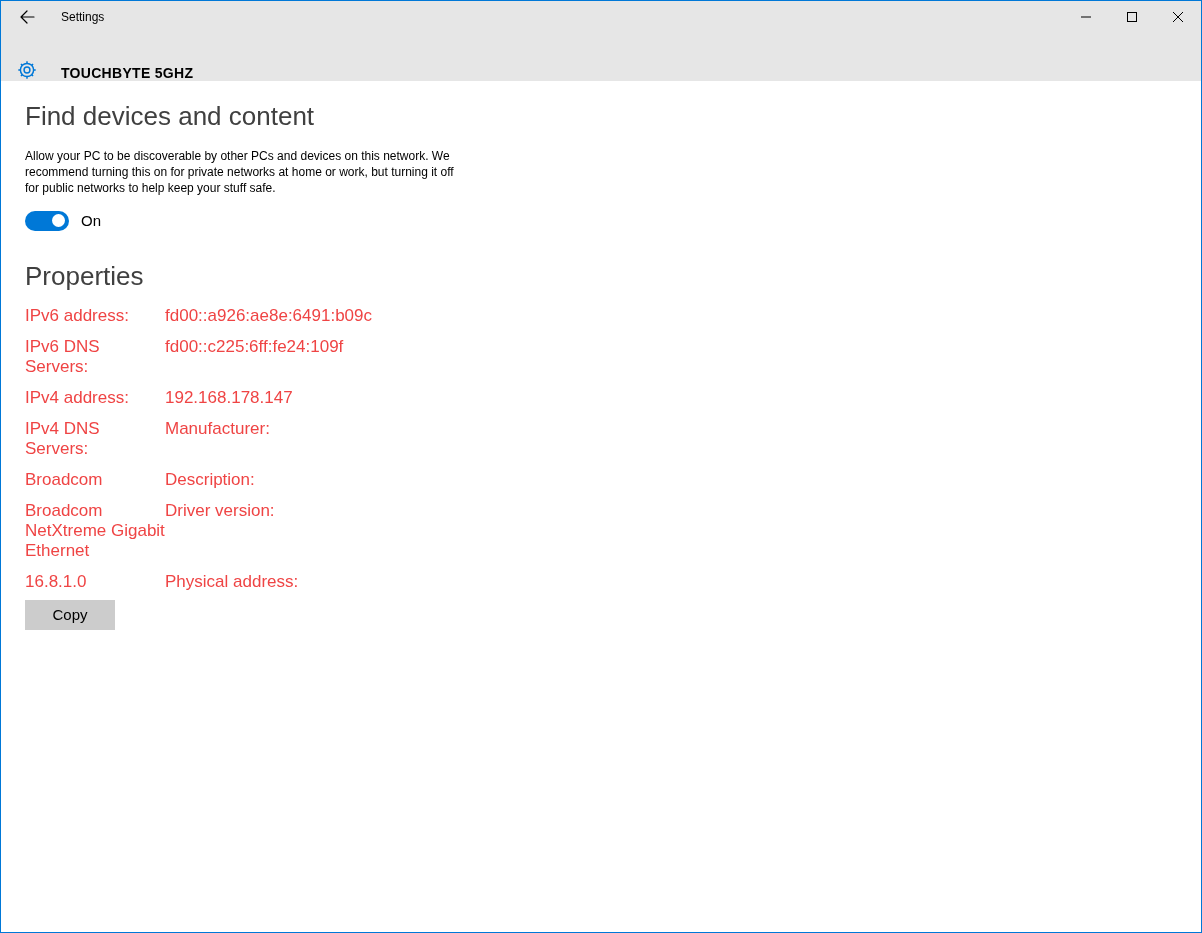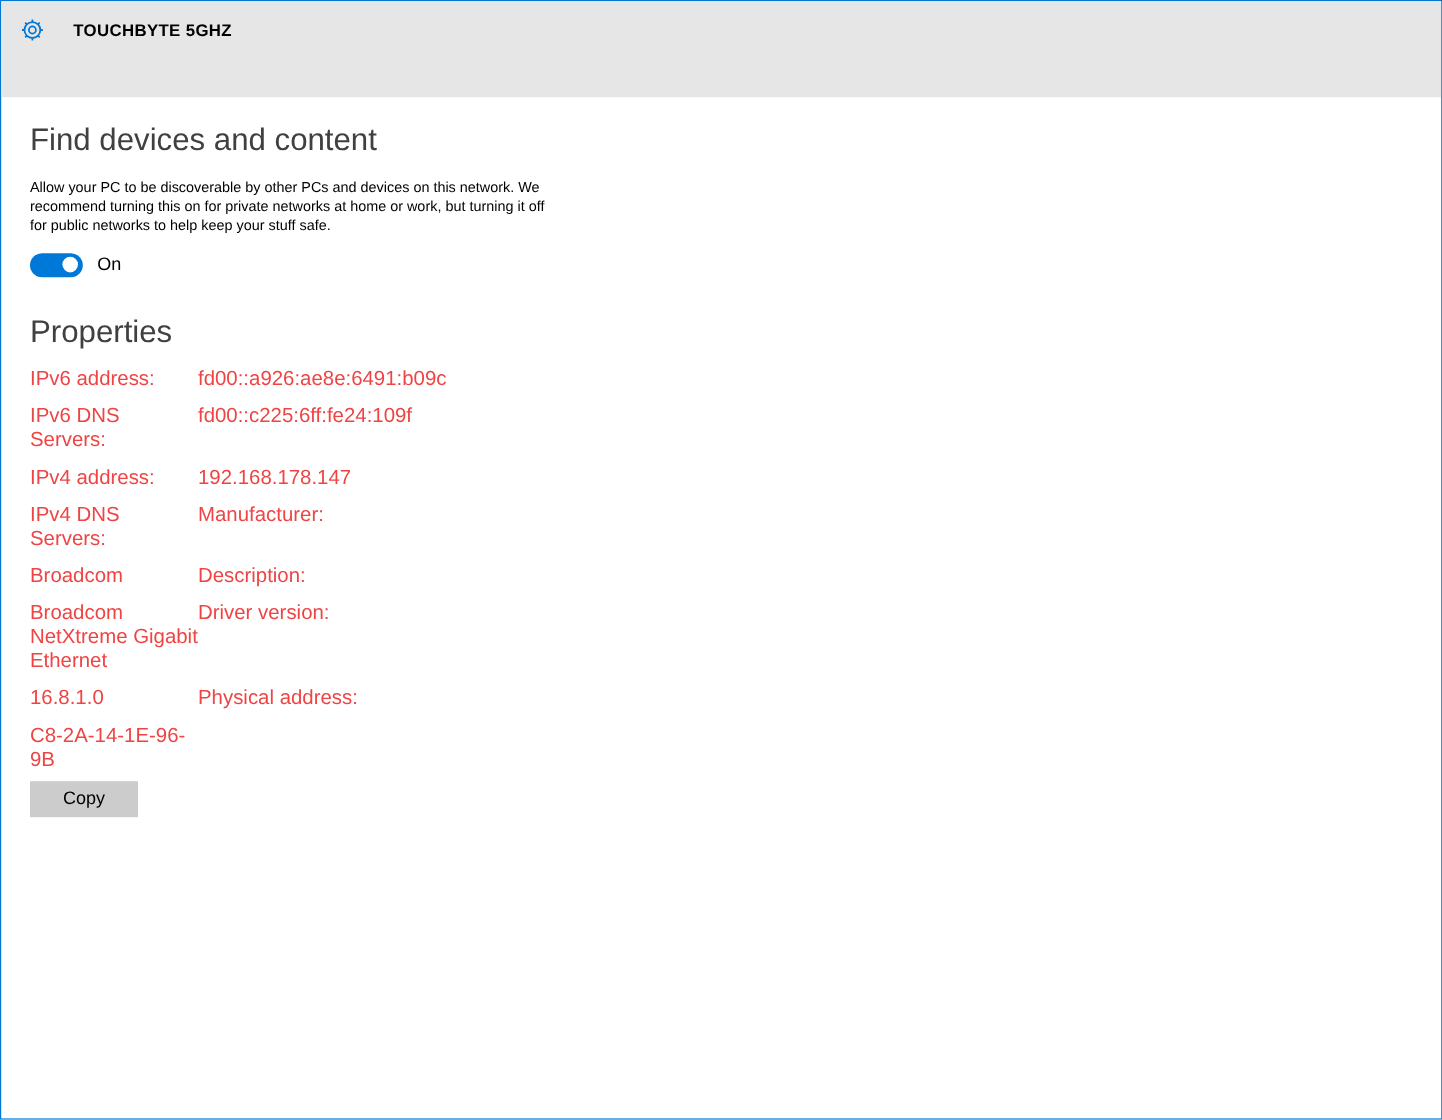--- a/index.html
+++ b/index.html
@@ -55,21 +55,21 @@
       align-items: center;
       justify-content: center;
       cursor: pointer;
     }
     .wc-btn svg {
       width: 10px;
       height: 10px;
     }
     .subtitle-row {
       display: flex;
-      align-items: center;
+      align-items: flex-end;
       height: 48px;
       padding-left: 8px;
     }
     .gear-icon {
       width: 36px;
       display: flex;
       justify-content: center;
       align-items: center;
     }
     .gear-icon svg {
@@ -150,20 +150,46 @@
       font-family: inherit;
       display: flex;
       align-items: center;
       justify-content: center;
     }
   </style>
 </head>
 <body>
 
 <div class="header-area">
+  <div class="title-row">
+    <div class="back-btn">
+      <svg viewBox="0 0 16 16">
+        <path d="M8 2 L2 8 L8 14 M2 8 L15 8" stroke="#000" stroke-width="1.2" fill="none" stroke-linecap="round" stroke-linejoin="round"></path>
+      </svg>
+    </div>
+    <div class="window-title">Settings</div>
+    <div class="window-controls">
+      <div class="wc-btn">
+        <svg viewBox="0 0 10 10">
+          <line x1="0" y1="5" x2="10" y2="5" stroke="#000" stroke-width="1"></line>
+        </svg>
+      </div>
+      <div class="wc-btn">
+        <svg viewBox="0 0 10 10">
+          <rect x="0.5" y="0.5" width="9" height="9" stroke="#000" stroke-width="1" fill="none"></rect>
+        </svg>
+      </div>
+      <div class="wc-btn">
+        <svg viewBox="0 0 10 10">
+          <line x1="0" y1="0" x2="10" y2="10" stroke="#000" stroke-width="1"></line>
+          <line x1="10" y1="0" x2="0" y2="10" stroke="#000" stroke-width="1"></line>
+        </svg>
+      </div>
+    </div>
+  </div>
   <div class="subtitle-row">
     <div class="gear-icon">
       <svg viewBox="0 0 24 24">
         <g fill="none" stroke="#0078d7" stroke-width="1.6">
           <circle cx="12" cy="12" r="3.2"></circle>
           <path d="M12 2.5v2.2M12 19.3v2.2M21.5 12h-2.2M4.7 12H2.5M18.6 5.4l-1.55 1.55M6.95 17.05L5.4 18.6M18.6 18.6l-1.55-1.55M6.95 6.95L5.4 5.4"></path>
           <circle cx="12" cy="12" r="7.2"></circle>
         </g>
       </svg>
     </div>
@@ -190,16 +216,15 @@
     <div>IPv4 address:</div>
     <div>192.168.178.147</div>
     <div>IPv4 DNS Servers:</div>
     <div>Manufacturer:</div>
     <div>Broadcom</div>
     <div>Description:</div>
     <div>Broadcom NetXtreme Gigabit Ethernet</div>
     <div>Driver version:</div>
     <div>16.8.1.0</div>
     <div>Physical address:</div>
-    <div>C8-2A-14-1E-96-9B</div>
   </div>
   <button class="copy-btn">Copy</button>
 </div>
 
 </body></html>

